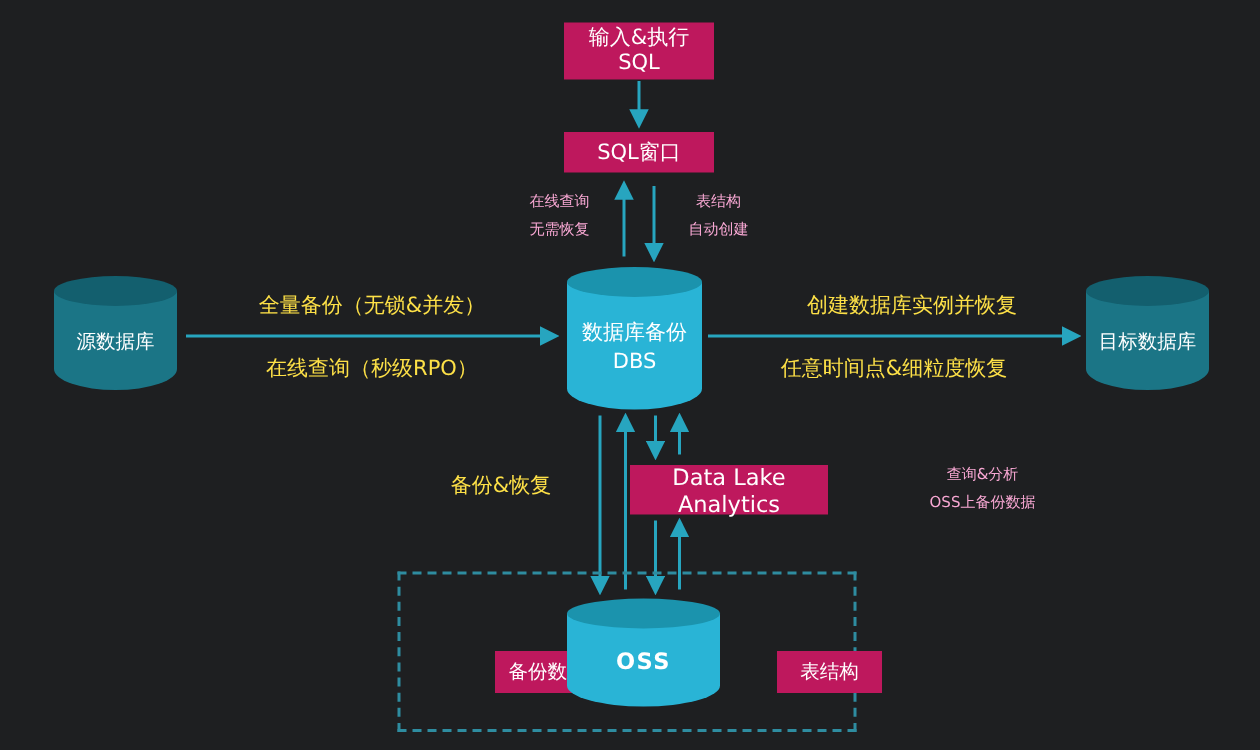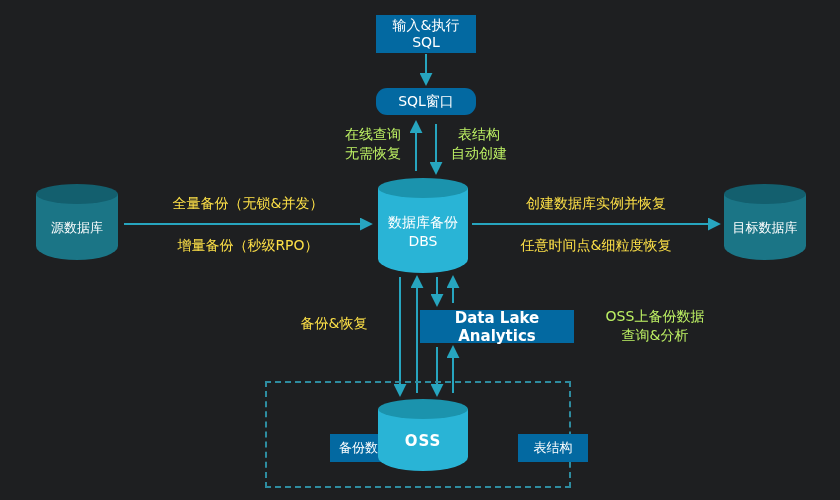--- a/index.html
+++ b/index.html
@@ -13,21 +13,21 @@
   }
   .stage{position:absolute;left:0;top:0;width:840px;height:500px;}
   svg.wires{position:absolute;left:0;top:0;}
 
   
   .node{
     position:absolute;
     display:flex;flex-direction:column;align-items:center;justify-content:center;
     color:#fff;text-align:center;
   }
-  .cyanbox{background:#0369a1;}
+  .cyanbox{background:#be185d;}
   .two-line{font-size:14px;line-height:17px;}
   .one-line{font-size:14px;}
   .small-box{font-size:13px;margin-left:38px;}
   .dla{font-size:15px;}
 
   
   .cylinder{position:absolute;}
   .cyl-top{position:absolute;left:0;right:0;top:0;height:20px;border-radius:50%;}
   .cyl-body{position:absolute;left:0;right:0;top:10px;bottom:0;border-radius:0 0 50% 50% / 0 0 14px 14px;}
   .teal .cyl-top{background:#135f6e;}
@@ -38,21 +38,21 @@
     position:absolute;left:0;right:0;top:12px;bottom:0;
     display:flex;flex-direction:column;align-items:center;justify-content:center;
     color:#fff;text-align:right;
   }
   .cyl-label.f13{font-size:13px;}
   .cyl-label.f14{font-size:14px;line-height:19px;}
   .cyl-label.f15b{font-size:15px;font-weight:bold;letter-spacing:1px;}
 
   
   .lbl{position:absolute;font-size:14px;text-align:center;color:#fde047;}
-  .orange{color:#bef264;font-size:14px;line-height:19px;}
+  .orange{color:#f9a8d4;font-size:10px;line-height:19px;}
   .lbl span{display:block;}
 
   
   .dashed-box{
     position:absolute;border:2px dashed #2e8ca0;background:transparent;
   }
 </style>
 </head>
 <body>
 
@@ -79,21 +79,21 @@
     </g>
   </svg>
 
   <div class="dashed-box" style="left:265px;top:381px;width:306px;height:107px;"></div>
 
   <div class="node cyanbox two-line" style="left:376px;top:15px;width:100px;height:38px;">
     <span>输入&amp;执行</span>
     <span>SQL</span>
   </div>
 
-  <div class="node cyanbox one-line" style="left:376px;top:88px;width:100px;height:27px;border-radius:11px;">
+  <div class="node cyanbox one-line" style="left:376px;top:88px;width:100px;height:27px;">
     <span>SQL窗口</span>
   </div>
 
   <div class="lbl orange" style="left:336px;top:125px;width:74px;">
     <span>在线查询</span>
     <span>无需恢复</span>
   </div>
 
   <div class="lbl orange" style="left:444px;top:125px;width:70px;">
     <span>表结构</span>
@@ -115,40 +115,40 @@
     </div>
   </div>
 
   <div class="cylinder teal" style="left:724px;top:184px;width:82px;height:76px;">
     <div class="cyl-body"></div>
     <div class="cyl-top"></div>
     <div class="cyl-label f13">目标数据库</div>
   </div>
 
   <div class="lbl" style="left:128px;top:195px;width:240px;">全量备份（无锁&amp;并发）</div>
-  <div class="lbl" style="left:128px;top:237px;width:240px;">增量备份（秒级RPO）</div>
-  <div class="lbl" style="left:476px;top:195px;width:240px;">创建数据库实例并恢复</div>
+  <div class="lbl" style="left:128px;top:237px;width:240px;">在线查询（秒级RPO）</div>
+  <div class="lbl" style="left:488px;top:195px;width:240px;">创建数据库实例并恢复</div>
   <div class="lbl" style="left:476px;top:237px;width:240px;">任意时间点&amp;细粒度恢复</div>
 
   <div class="lbl" style="left:288px;top:315px;width:92px;">备份&amp;恢复</div>
 
-  <div class="node cyanbox dla" style="left:420px;top:310px;width:154px;height:33px;font-weight:bold;">
+  <div class="node cyanbox dla" style="left:420px;top:310px;width:132px;height:33px;">
     <span>Data Lake Analytics</span>
   </div>
 
   <div class="lbl orange" style="left:585px;top:307px;width:140px;">
+    <span>查询&amp;分析</span>
     <span>OSS上备份数据</span>
-    <span>查询&amp;分析</span>
   </div>
 
   <div class="node cyanbox small-box" style="left:292px;top:434px;width:70px;height:28px;">
     <span>备份数据</span>
   </div>
 
-  <div class="cylinder cyan" style="left:378px;top:399px;width:90px;height:72px;">
+  <div class="cylinder cyan" style="left:378px;top:399px;width:102px;height:72px;">
     <div class="cyl-body"></div>
     <div class="cyl-top"></div>
     <div class="cyl-label f15b">OSS</div>
   </div>
 
   <div class="node cyanbox small-box" style="left:480px;top:434px;width:70px;height:28px;">
     <span>表结构</span>
   </div>
 
 </div>

